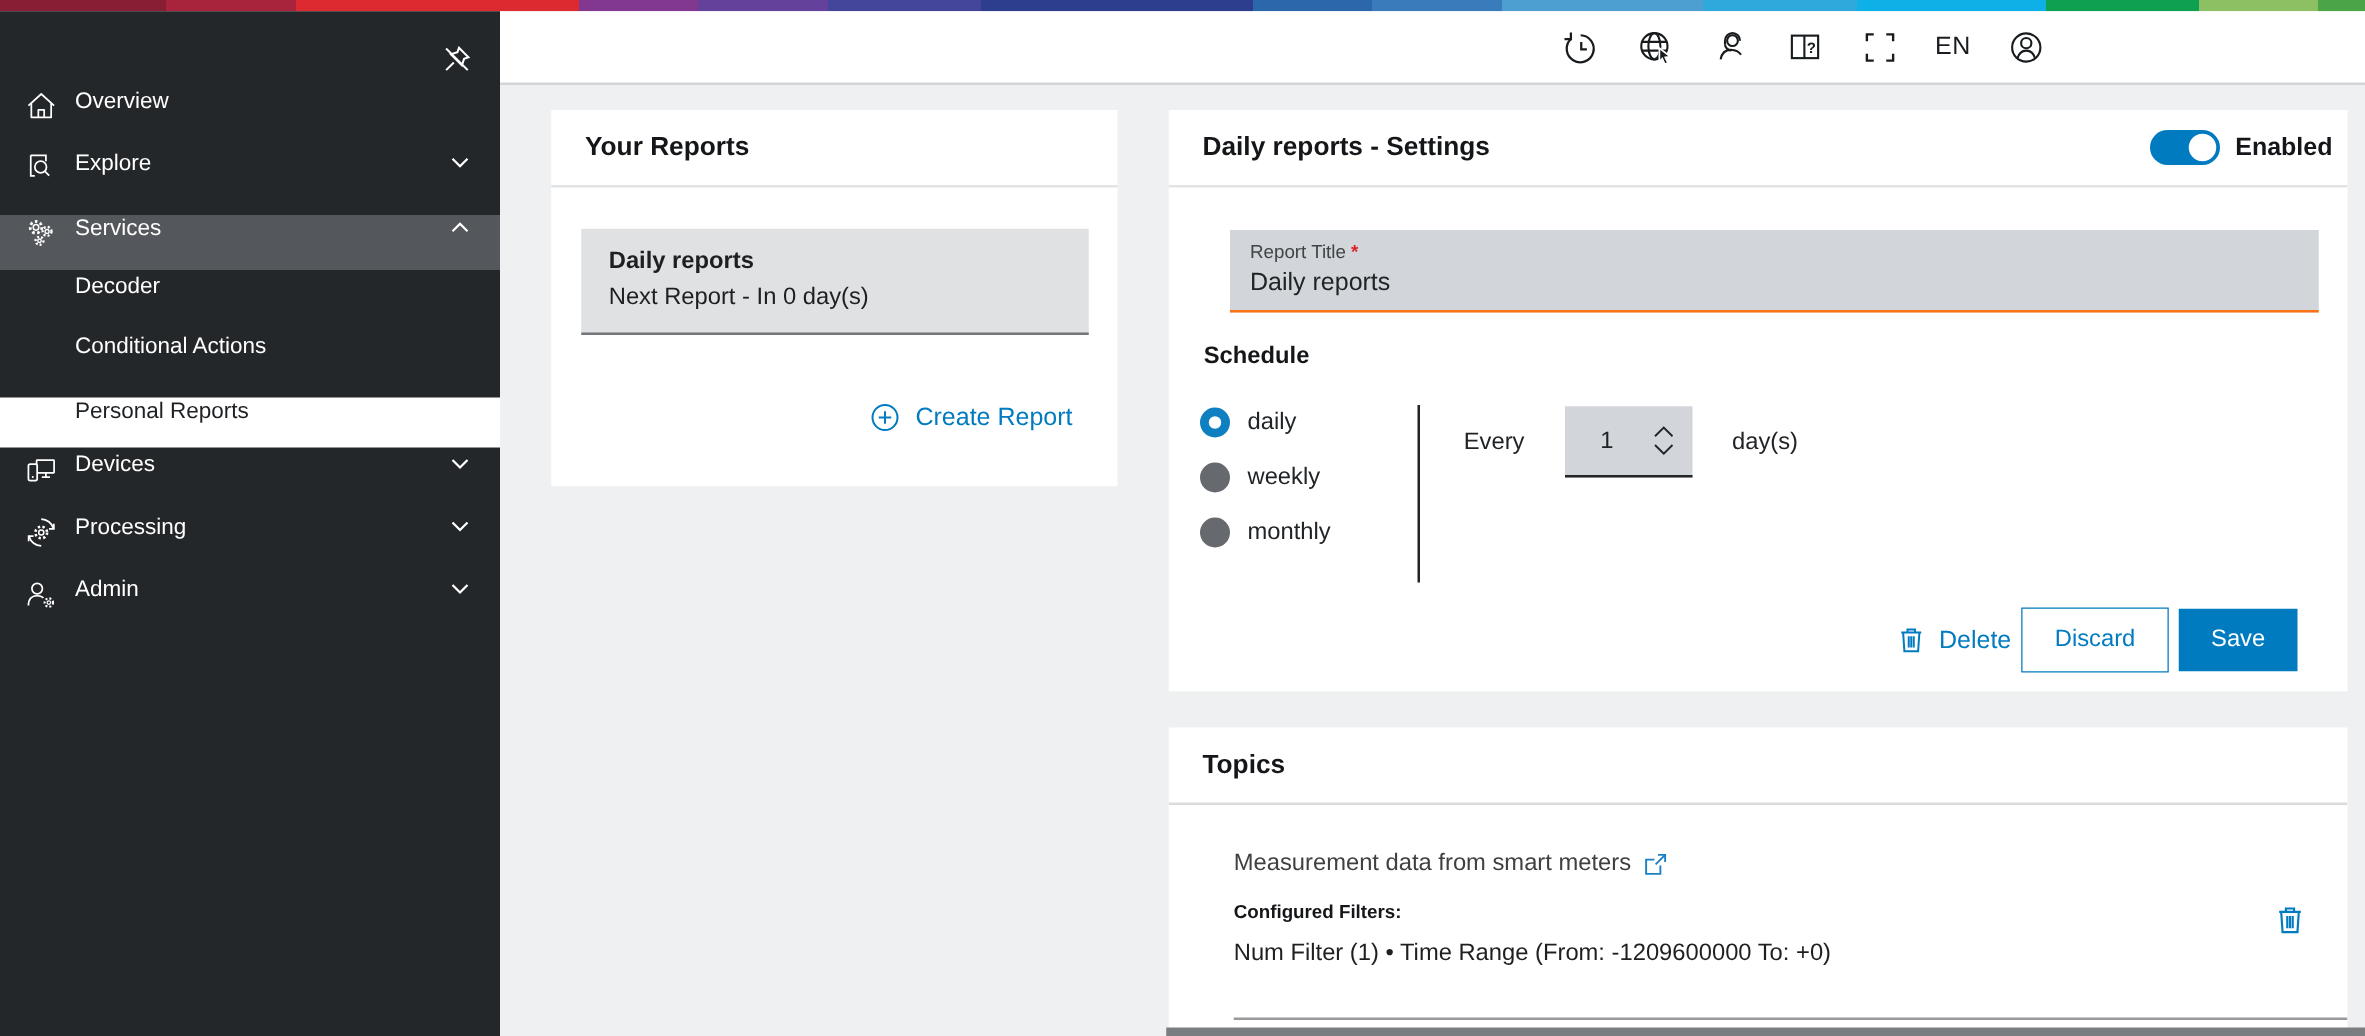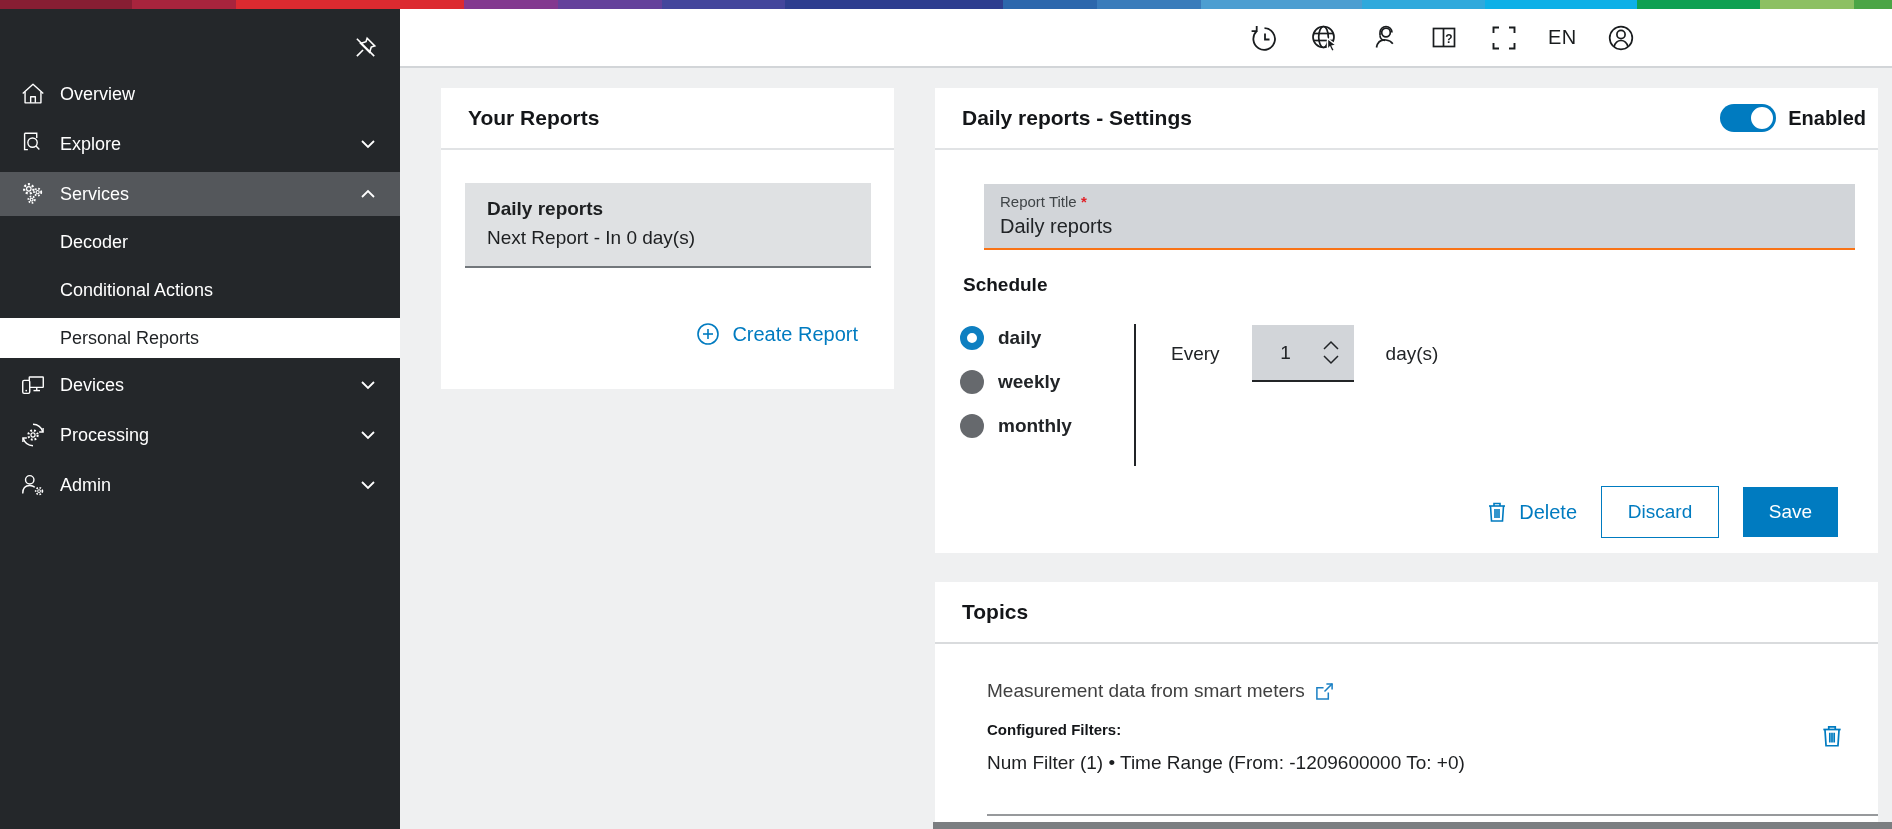--- a/index.html
+++ b/index.html
@@ -7,21 +7,21 @@
   body { font-family:"Liberation Sans", sans-serif; background:#eff0f1; position:relative; color:#1d1f21; }
 
   
   .supergraphic { position:absolute; left:0; top:0; width:1892px; height:9px; }
 
   
   .sidebar { position:absolute; left:0; top:9px; width:400px; height:820px; background:#24272a; }
   .pin-row { height:52px; display:flex; justify-content:flex-end; align-items:flex-end; padding:0 22px 0 0; }
   .pin-row svg { cursor:pointer; }
   .nav { margin-top:9px; }
-  .nav-item { height:48px; display:flex; align-items:center; padding:0 22px 0 18px; color:#ffffff; font-size:18px; cursor:pointer; }
+  .nav-item { height:48px; display:flex; padding:0 22px 0 18px; color:#ffffff; font-size:18px; cursor:pointer; }
   .nav-item .icon { width:30px; height:30px; flex:0 0 30px; display:flex; align-items:center; justify-content:center; }
   .nav-item .lbl { margin-left:12px; }
   .nav-item .chev { margin-left:auto; display:flex; }
   .nav-item.parent-open { height:44px; margin-top:4px; background:#54575b; }
   .nav-item.sub { padding-left:60px; }
   .nav-item.sub .lbl { margin-left:0; }
   .nav-item.active { height:40px; margin-top:4px; background:#ffffff; color:#1e2124; }
   .mt2 { margin-top:2px; } .mt3 { margin-top:3px; }
 
   
@@ -52,28 +52,28 @@
   .field { position:absolute; left:49px; right:23px; top:96px; height:66px; background:#d2d5d9; border-bottom:2px solid #f97316; padding:9px 16px; cursor:text; }
   .field .flabel { font-size:15px; color:#3f4447; }
   .field .flabel .req { color:#e11f26; font-weight:bold; }
   .field .fvalue { font-size:20px; color:#212427; margin-top:5px; }
 
   .sched-heading { position:absolute; left:28px; top:186px; font-size:19px; font-weight:bold; color:#141619; }
   .radio-col { position:absolute; left:25px; top:238px; }
   .radio-row { display:flex; align-items:center; gap:14px; height:24px; margin-bottom:20px; cursor:pointer; }
   .radio { width:24px; height:24px; border-radius:50%; background:#66696d; }
   .radio.sel { background:#ffffff; border:7px solid #0e7fc1; }
-  .radio-lbl { font-size:19px; color:#212427;font-weight:bold; }
+  .radio-lbl { font-size:19px; color:#212427; }
   .vdivider { position:absolute; left:199px; top:236px; height:142px; border-left:2px solid #212427; }
   .every-group { position:absolute; left:236px; top:237px; height:57px; display:flex; align-items:center; gap:32px; font-size:19px; color:#212427; }
   .spinner { width:102px; height:57px; background:#d2d5d9; border-bottom:2px solid #232527; display:flex; align-items:center; cursor:pointer; }
   .spinner .val { flex:1; text-align:center; font-size:19px; padding-left:4px; }
   .spinner .chevs { width:38px; display:flex; flex-direction:column; align-items:center; gap:5px; padding-right:8px; }
 
-  .actions { position:absolute; right:40px; bottom:15px; display:flex; align-items:center; gap:24px; }
+  .actions { position:absolute; right:40px; bottom:15px; display:flex; align-items:center; gap:8px; }
   .delete-btn { display:flex; align-items:center; gap:10px; color:#007bc0; font-size:20px; cursor:pointer; }
   .discard-btn { width:118px; height:52px; background:#ffffff; border:1px solid #007bc0; color:#007bc0; font-size:19px; display:flex; align-items:center; justify-content:center; cursor:pointer; }
   .save-btn { width:95px; height:50px; background:#007bc0; color:#ffffff; font-size:19px; display:flex; align-items:center; justify-content:center; cursor:pointer; }
 
   
   .card.topics { left:935px; top:582px; width:943px; height:247px; overflow:hidden; }
   .card.topics .card-header { border-bottom:2px solid #d9dbdd; }
   .topic-link { position:absolute; left:52px; top:98px; display:flex; align-items:center; gap:10px; color:#404040; font-size:19px; cursor:pointer; }
   .conf-label { position:absolute; left:52px; top:139px; font-size:15px; font-weight:bold; color:#141619; }
   .conf-summary { position:absolute; left:52px; top:170px; font-size:19px; color:#1d1f21; }

